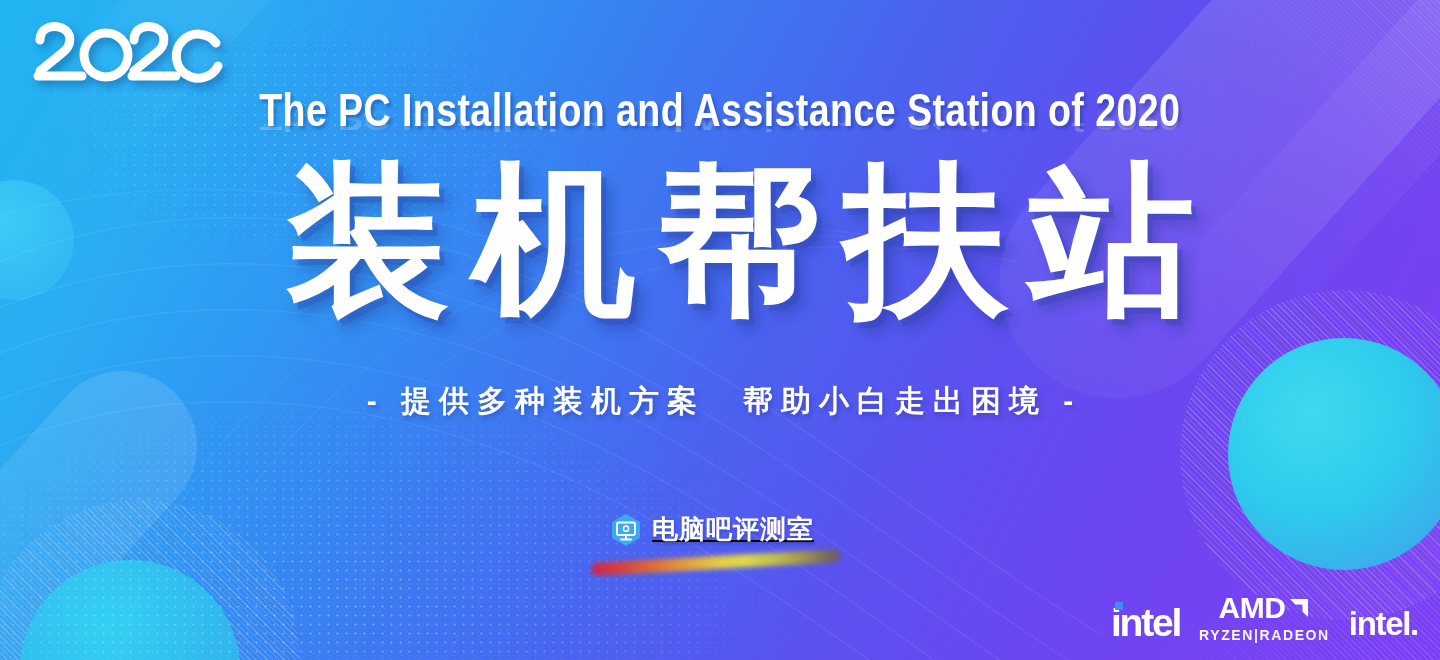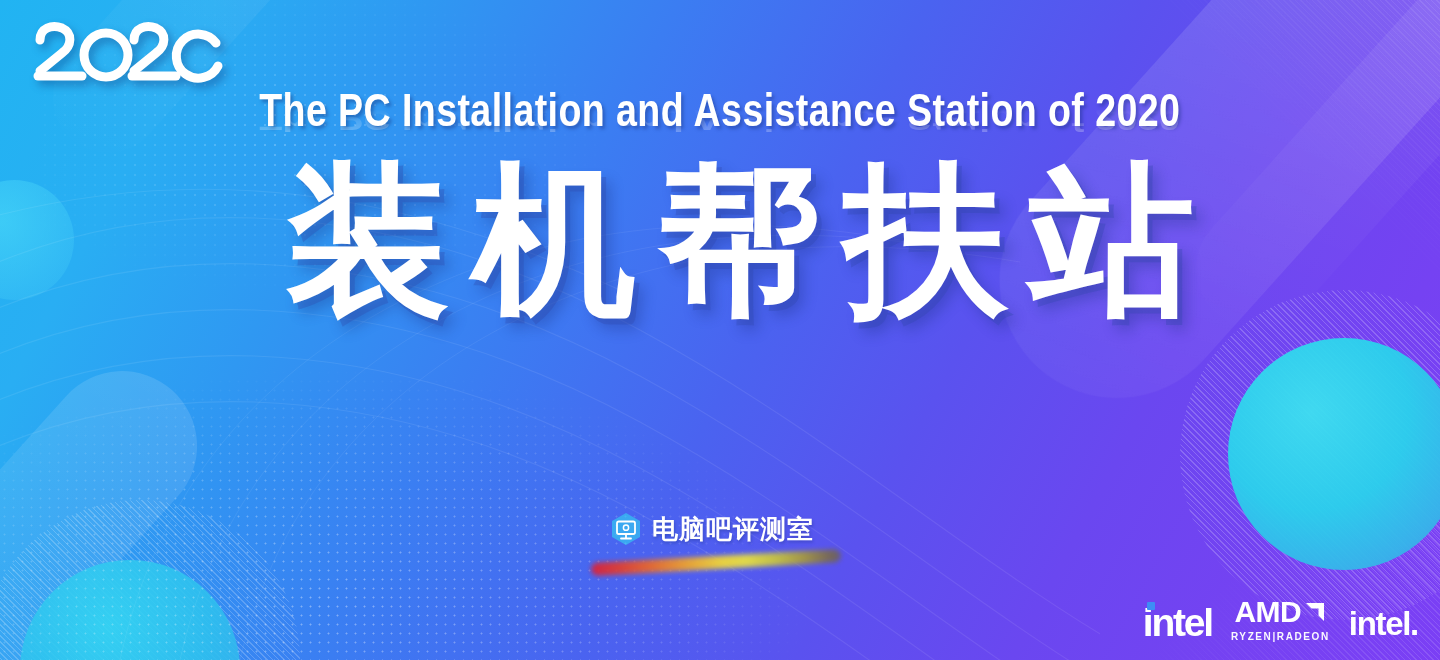--- a/index.html
+++ b/index.html
@@ -236,24 +236,25 @@
   .watermark {
     position: absolute;
     left: 50%;
     top: 512px;
     transform: translateX(-50%);
     width: 270px;
     height: 66px;
   }
   .wm-row {
     display: flex;
-    align-items: flex-start;
+    align-items: center;
     gap: 9px;
     justify-content: flex-start;
     padding-left: 24px;
+    text-decoration: underline;
   }
   .wm-icon {
     width: 34px; height: 34px;
     flex: 0 0 34px;
     position: relative;
   }
   .wm-text {
     font-family: "Liberation Sans", "DejaVu Sans", sans-serif;
     font-weight: 700;
     font-size: 26px;
@@ -319,21 +320,21 @@
     font-family: "Liberation Sans", sans-serif;
     font-weight: 700;
     font-size: 30px;
     color: #ffffff;
     letter-spacing: -0.5px;
     line-height: 1;
   }
   .amd-sub {
     font-family: "Liberation Sans", sans-serif;
     font-weight: 700;
-    font-size: 10px;
+    font-size: 14px;
     color: #ffffff;
     letter-spacing: 1.6px;
     margin-top: 5px;
     opacity: 0.96;
   }
 
   .nvidia-logo {
     font-family: "Liberation Sans", sans-serif;
     font-weight: 700;
     font-size: 33px;
@@ -397,20 +398,21 @@
     </g>
   </svg>
 
   <div class="eng-title-wrap">
     <div class="eng-title">The PC Installation and Assistance Station of 2020</div>
     <div class="eng-title-reflect">The PC Installation and Assistance Station of 2020</div>
   </div>
 
   <div class="main-title">装机帮扶站</div>
 
+  <div class="tagline">- 提供多种装机方案　帮助小白走出困境 -</div>
 
   <div class="watermark">
     <div class="wm-row">
       <div class="wm-icon">
         <svg viewBox="0 0 34 34" width="34" height="34">
           <polygon points="17,1 31,9 31,25 17,33 3,25 3,9" fill="#2fe0f2" fill-opacity="0.55"></polygon>
           <rect x="8" y="9.5" width="18" height="12.5" rx="1.8" fill="none" stroke="#ffffff" stroke-width="1.8"></rect>
           <circle cx="17" cy="15.7" r="2.6" fill="none" stroke="#ffffff" stroke-width="1.5"></circle>
           <line x1="17" y1="22" x2="17" y2="26" stroke="#ffffff" stroke-width="1.8"></line>
           <line x1="12" y1="26.5" x2="22" y2="26.5" stroke="#ffffff" stroke-width="1.8" stroke-linecap="round"></line>

